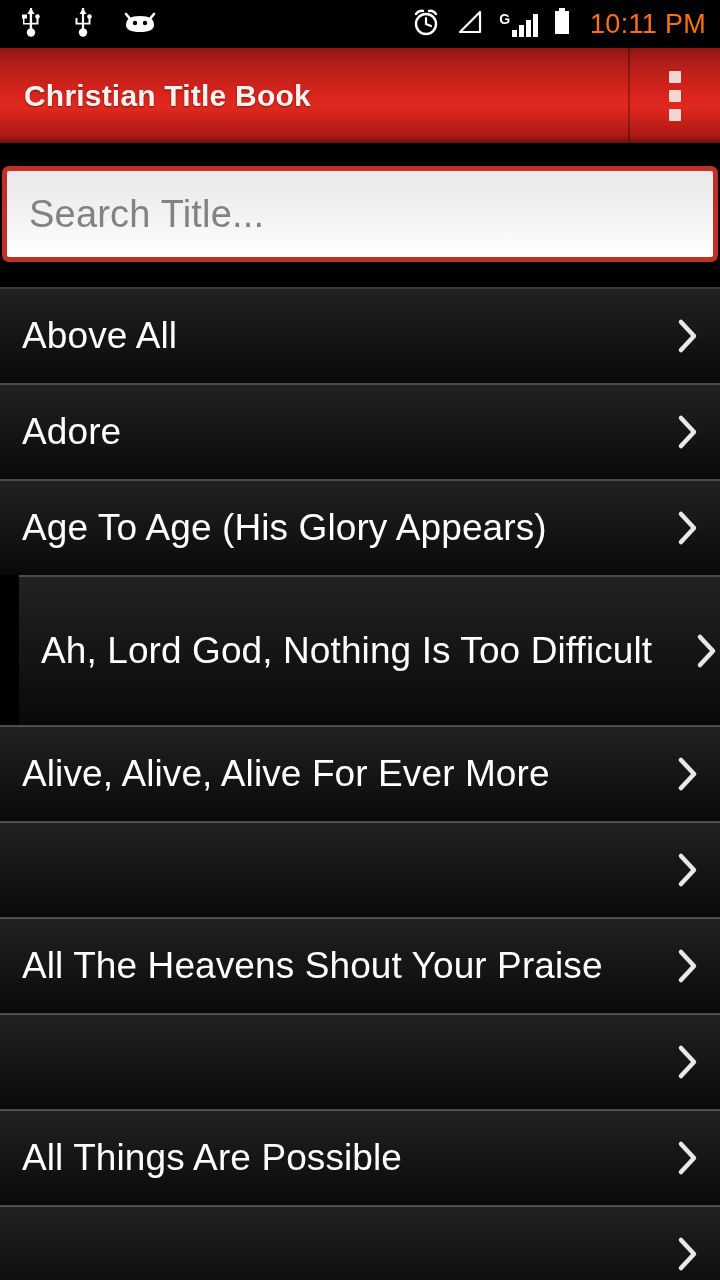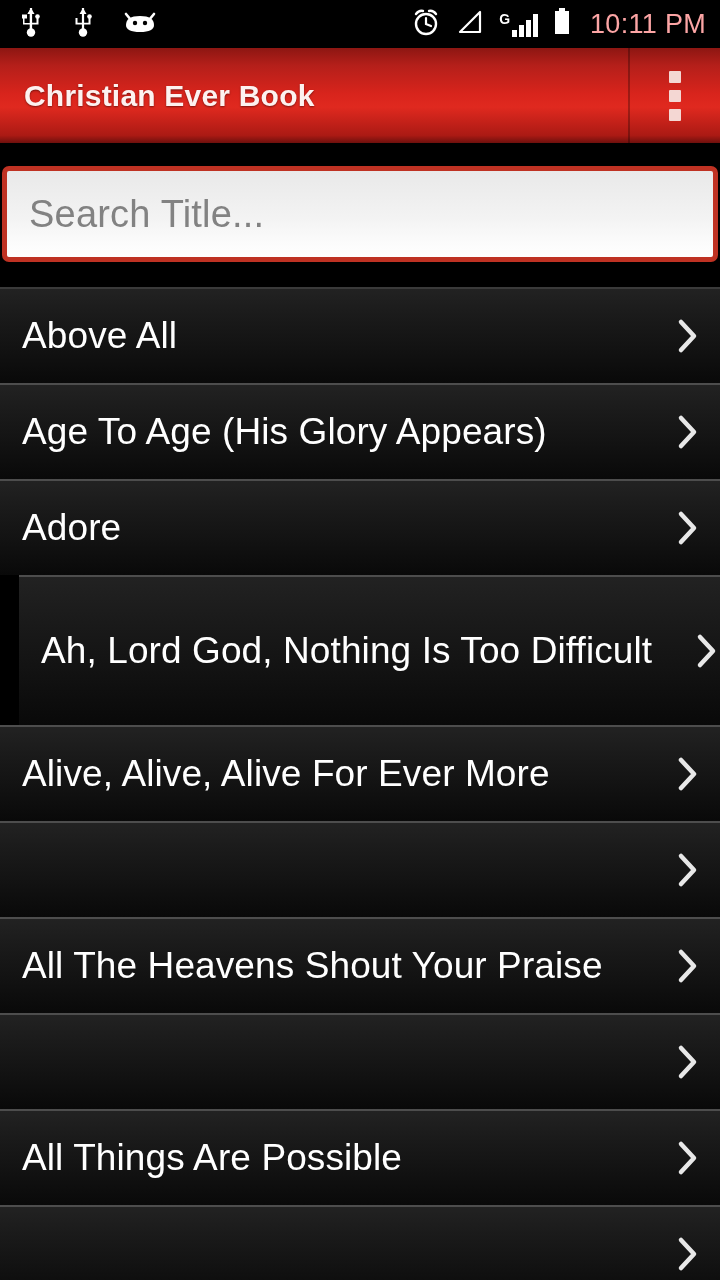--- a/index.html
+++ b/index.html
@@ -15,21 +15,21 @@
     height:48px; width:720px;
     background:#000;
     display:flex; align-items:center;
     padding:0 14px 0 18px;
     position:relative;
   }
   .sb-left{ display:flex; align-items:center; gap:26px; }
   .sb-right{ display:flex; align-items:center; gap:14px; margin-left:auto; }
   .sb-icon{ display:block; }
   .sb-time{
-    color:#fca5a5; font-size:27px; letter-spacing:0.3px;
+    color:#f97316; font-size:27px; letter-spacing:0.3px;
     font-family:"Liberation Sans", sans-serif;
     white-space:nowrap; padding-left:4px;
   }
   .gbadge{ display:flex; align-items:flex-end; gap:1px; }
   .gbadge .gletter{
     color:#fff; font-size:14px; line-height:14px;
     font-weight:bold; margin-bottom:11px; margin-right:1px;
   }
   .bars{ display:flex; align-items:flex-end; gap:2px; height:24px; }
   .bars i{ display:block; width:5px; background:#fff; }
@@ -173,21 +173,21 @@
       <svg width="20" height="30" viewBox="0 0 20 30">
         <rect x="7" y="1" width="6" height="3" fill="#fff"></rect>
         <rect x="3" y="4" width="14" height="23" fill="#fff"></rect>
       </svg>
     </span>
     <span class="sb-time">10:11 PM</span>
   </div>
 </div>
 
 <div class="actionbar">
-  <div class="ab-title">Christian Ever Book</div>
+  <div class="ab-title">Christian Title Book</div>
   <div class="ab-overflow">
     <span></span>
     <span></span>
     <span></span>
   </div>
 </div>
 
 <div class="searchwrap">
   <div class="searchbox">
     <span class="search-placeholder">Search Title...</span>
@@ -197,29 +197,29 @@
 <div class="listwrap">
   <div class="row">
     <span class="row-label">Above All</span>
     <span class="chev">
       <svg width="28" height="44" viewBox="0 0 28 44">
           <path d="M7 8 L20 22 L7 36" fill="none" stroke="#e8e8e8" stroke-width="4.5" stroke-linecap="round" stroke-linejoin="round"></path>
         </svg>
     </span>
   </div>
   <div class="row">
+    <span class="row-label">Adore</span>
+    <span class="chev">
+      <svg width="28" height="44" viewBox="0 0 28 44">
+          <path d="M7 8 L20 22 L7 36" fill="none" stroke="#e8e8e8" stroke-width="4.5" stroke-linecap="round" stroke-linejoin="round"></path>
+        </svg>
+    </span>
+  </div>
+  <div class="row">
     <span class="row-label">Age To Age (His Glory Appears)</span>
-    <span class="chev">
-      <svg width="28" height="44" viewBox="0 0 28 44">
-          <path d="M7 8 L20 22 L7 36" fill="none" stroke="#e8e8e8" stroke-width="4.5" stroke-linecap="round" stroke-linejoin="round"></path>
-        </svg>
-    </span>
-  </div>
-  <div class="row">
-    <span class="row-label">Adore</span>
     <span class="chev">
       <svg width="28" height="44" viewBox="0 0 28 44">
           <path d="M7 8 L20 22 L7 36" fill="none" stroke="#e8e8e8" stroke-width="4.5" stroke-linecap="round" stroke-linejoin="round"></path>
         </svg>
     </span>
   </div>
   <div class="row tall">
     <span class="row-label">Ah, Lord God, Nothing Is Too Difficult</span>
     <span class="chev">
       <svg width="28" height="44" viewBox="0 0 28 44">

